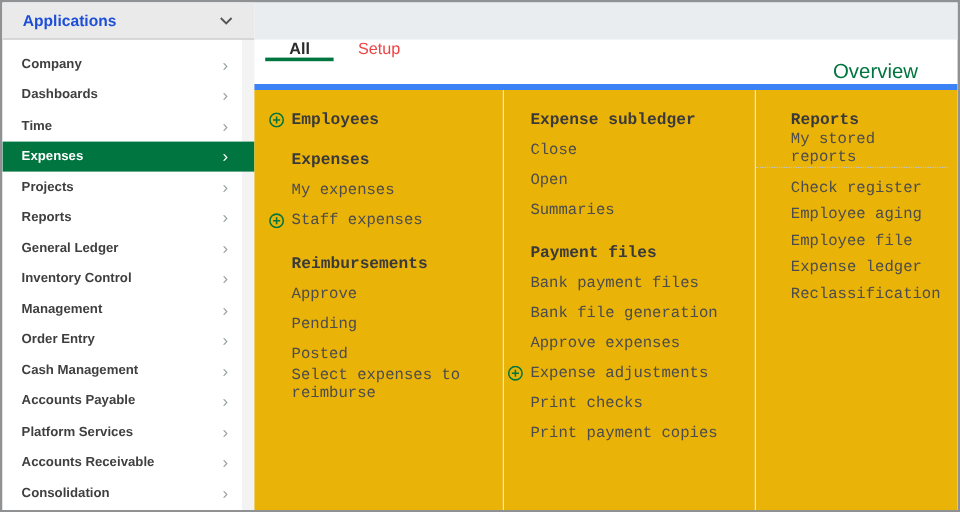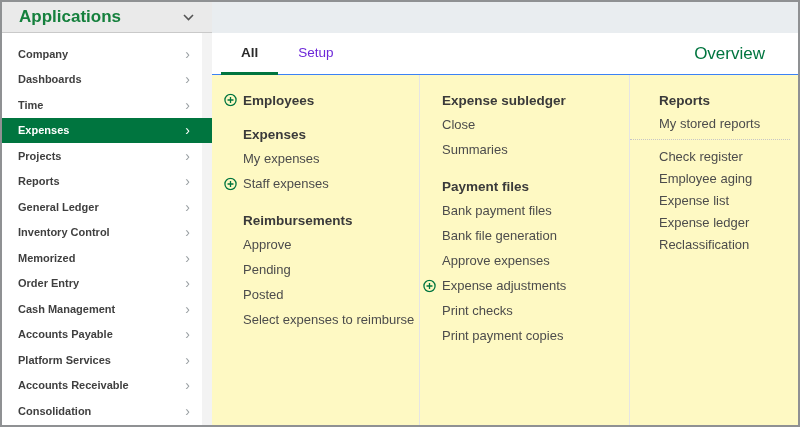--- a/index.html
+++ b/index.html
@@ -10,49 +10,49 @@
   }
   
   .sidebar{
     width:210px; flex-shrink:0; display:flex; flex-direction:column;
     background:linear-gradient(to right,#ffffff 200px,#f3f3f3 200px);
   }
   .app-header{
     height:31px; flex-shrink:0; background:#eaeaea; border-bottom:1px solid #c9c9c9;
     display:flex; align-items:center; padding:0 18px 0 17px; cursor:pointer;
   }
-  .app-header .title{ font-size:17px; font-weight:700; color:#15803d; }
+  .app-header .title{ font-size:13px; font-weight:700; color:#1d4ed8; }
   .app-header .chev-down{ margin-left:auto; display:flex; align-items:center; }
   .side-list{ width:200px; padding-top:8px; }
   .side-item{
     height:25.5px; display:flex; align-items:center;
     padding:0 12px 0 16px; cursor:pointer;
   }
   .side-item .lbl{ font-size:11px; font-weight:700; color:#3f3f3f; }
   .side-item .chev{ margin-left:auto; color:#9aa0a3; font-size:14px; line-height:1; }
   .side-item.selected{ width:210px; background:#00753f; padding-right:22px; }
   .side-item.selected .lbl{ color:#ffffff; }
   .side-item.selected .chev{ color:#ffffff; }
   
   .main{ flex:1; display:flex; flex-direction:column; min-width:0; }
   .top-strip{ height:31px; flex-shrink:0; background:#e9edf0; }
   .tabbar{
-    height:42px; flex-shrink:0; border-bottom:1px solid #3b82f6;
-    display:flex; align-items:stretch; padding-left:9px;
+    height:42px; flex-shrink:0; border-bottom:5px solid #3b82f6;
+    display:flex; align-items:stretch; padding-left:9px;flex-direction:column;
   }
   .tab{
     display:flex; align-items:center; padding:0 20px; font-size:13.5px;
-    color:#6d28d9; cursor:pointer; border-bottom:3px solid transparent; margin-bottom:-1px;
+    color:#ef4444; cursor:pointer; border-bottom:3px solid transparent; margin-bottom:-1px;
   }
   .tab.active{ color:#2b2b2b; font-weight:700; border-bottom-color:#00753f; }
   .overview-link{
     margin-left:auto; margin-right:33px; align-self:center;
     font-size:17px; color:#00753f; cursor:pointer;
   }
-  .columns{ flex:1; display:flex; background:#fef9c3; }
+  .columns{ flex:1; display:flex; background:#eab308;font-family:Liberation Mono, monospace; }
   .col{ padding-left:31px; padding-top:0; }
   .col1{ width:207px; }
   .col2{ width:210px; border-left:1px solid #e5e5e5; padding-left:22px; }
   .col3{ flex:1; border-left:1px solid #e5e5e5; padding-left:29px; padding-right:8px; }
   .section.standalone{ margin-bottom:12px; }
   .heading-row{
     height:20px; margin:14px 0 2px; display:flex; align-items:center;
     font-size:13.5px; font-weight:700; color:#3a3a3a; position:relative;
   }
   .col .section:first-child .heading-row{ margin-top:15px; }
@@ -108,21 +108,21 @@
         </div>
         <div class="side-item">
           <span class="lbl">General Ledger</span>
           <span class="chev">›</span>
         </div>
         <div class="side-item">
           <span class="lbl">Inventory Control</span>
           <span class="chev">›</span>
         </div>
         <div class="side-item">
-          <span class="lbl">Memorized</span>
+          <span class="lbl">Management</span>
           <span class="chev">›</span>
         </div>
         <div class="side-item">
           <span class="lbl">Order Entry</span>
           <span class="chev">›</span>
         </div>
         <div class="side-item">
           <span class="lbl">Cash Management</span>
           <span class="chev">›</span>
         </div>
@@ -204,20 +204,23 @@
         </div>
         <div class="col col2">
           <div class="section">
             <div class="heading-row">
               <span>Expense subledger</span>
             </div>
             <div class="item-row">
               <span>Close</span>
             </div>
             <div class="item-row">
+              <span>Open</span>
+            </div>
+            <div class="item-row">
               <span>Summaries</span>
             </div>
           </div>
           <div class="section">
             <div class="heading-row">
               <span>Payment files</span>
             </div>
             <div class="item-row">
               <span>Bank payment files</span>
             </div>
@@ -257,21 +260,21 @@
           </div>
           <div class="section">
             <div class="dotted-divider"></div>
             <div class="item-row">
               <span>Check register</span>
             </div>
             <div class="item-row">
               <span>Employee aging</span>
             </div>
             <div class="item-row">
-              <span>Expense list</span>
+              <span>Employee file</span>
             </div>
             <div class="item-row">
               <span>Expense ledger</span>
             </div>
             <div class="item-row">
               <span>Reclassification</span>
             </div>
           </div>
         </div>
       </div>

